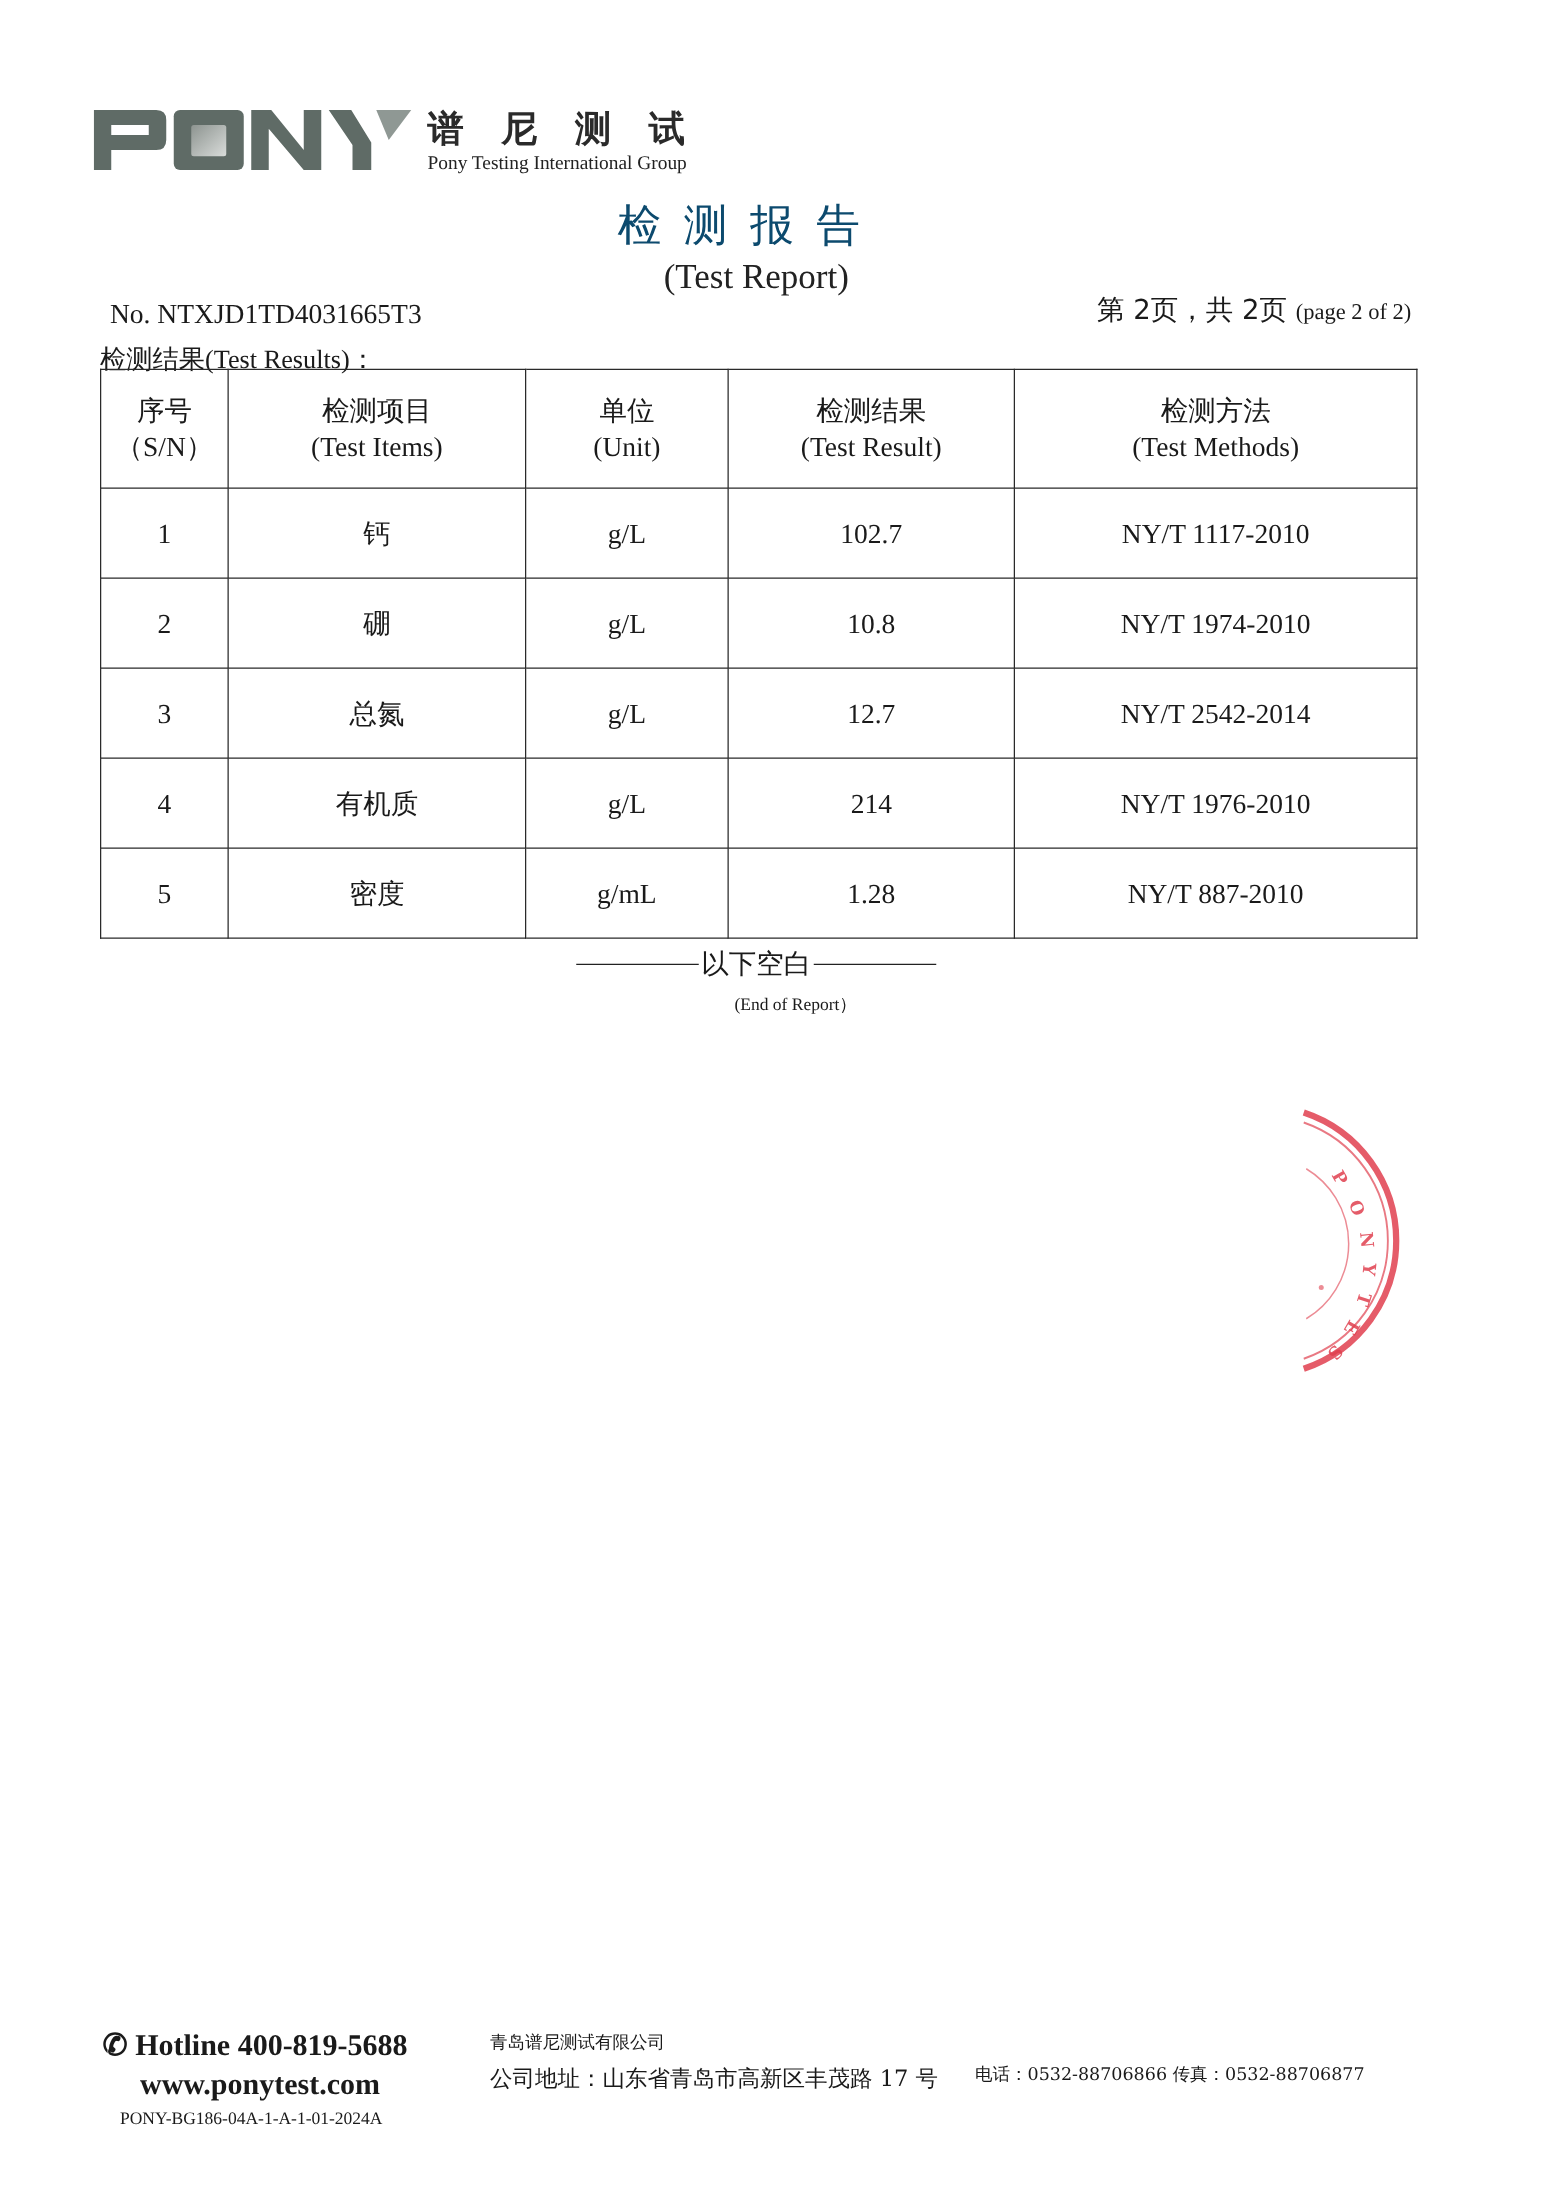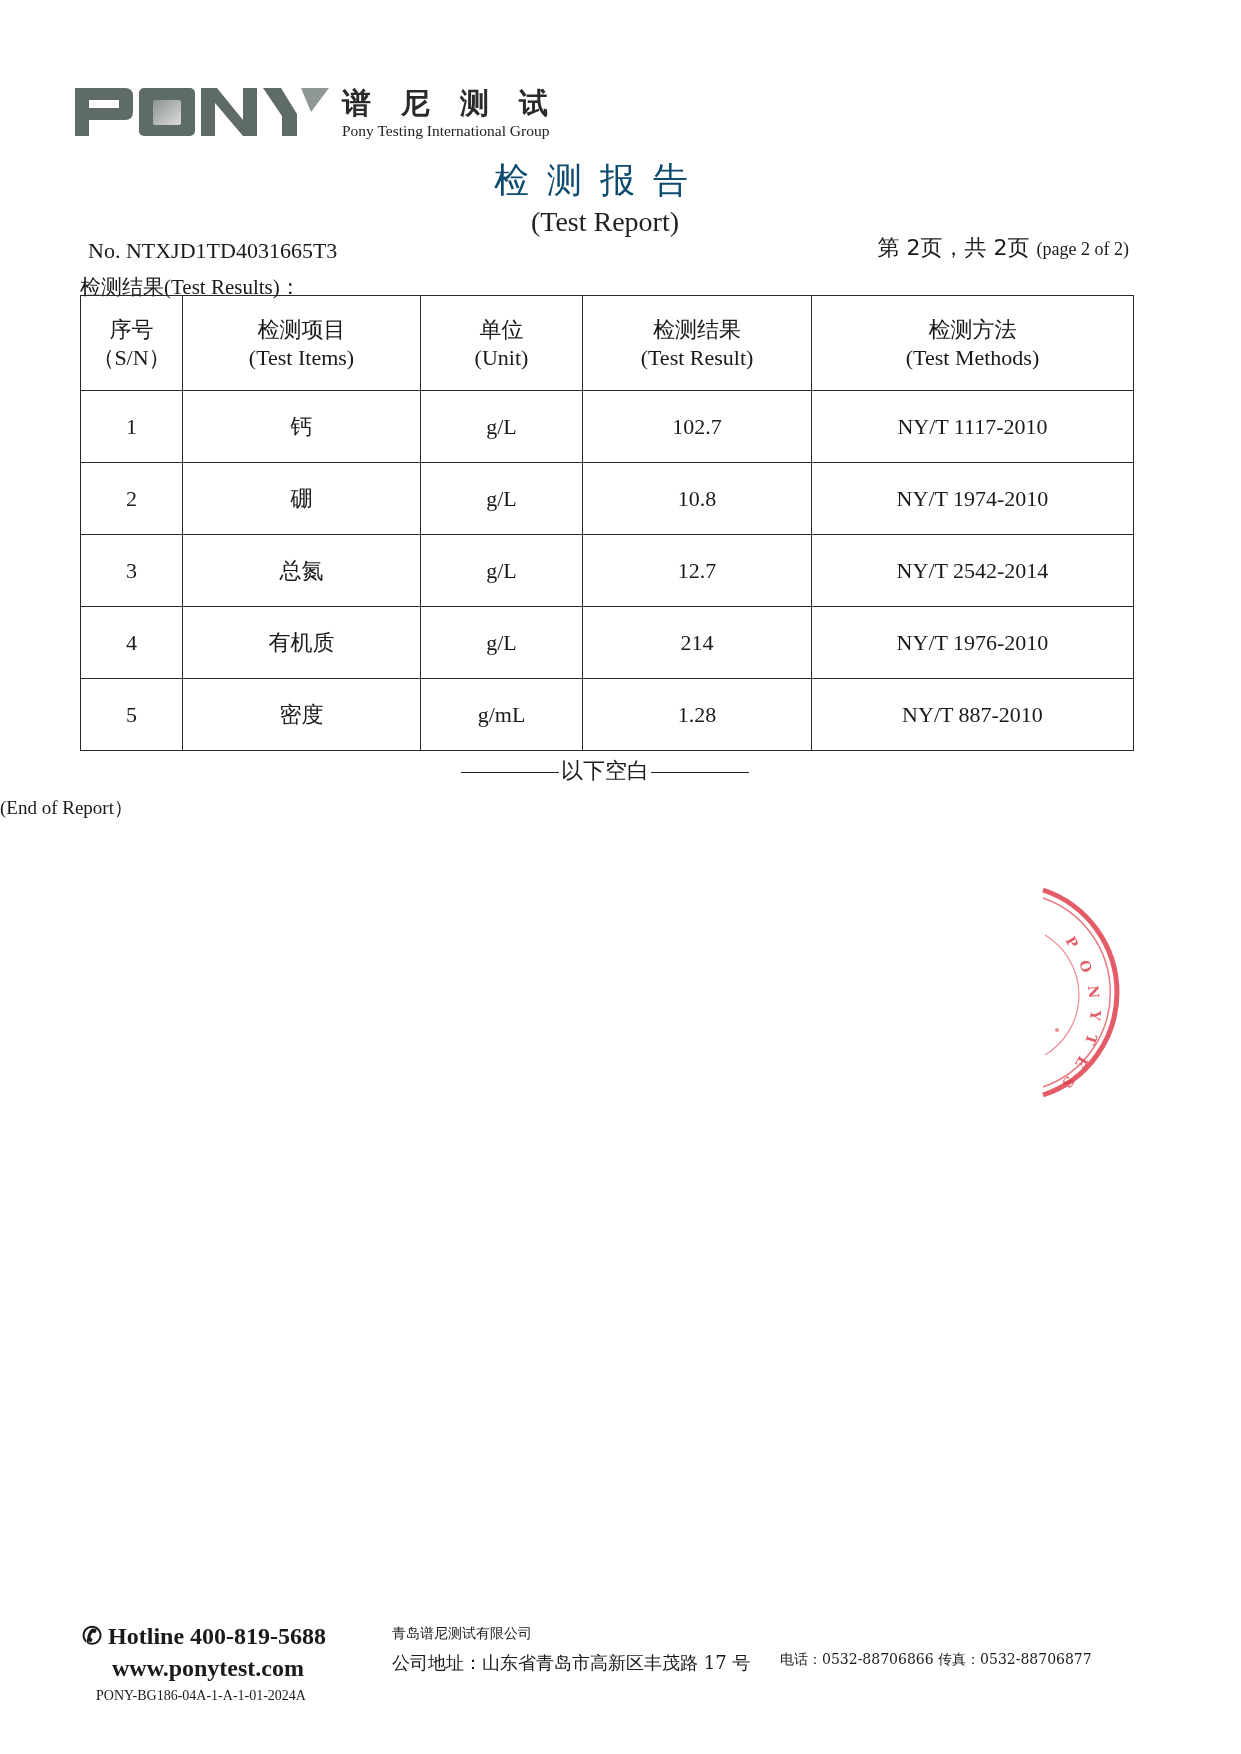--- a/index.html
+++ b/index.html
@@ -31,21 +31,21 @@
       border: 1.6px solid #2a2a2a; text-align: center; vertical-align: middle; padding: 0;
     }
     table.results th { height: 94px; font-weight: normal; }
     table.results td { height: 71px; font-size: 22px; }
     .th-cn { display: block; font-family: "DejaVu Sans", sans-serif; font-size: 22px; line-height: 30px; }
     .th-en { display: block; font-size: 22px; line-height: 26px; }
     .td-cn { font-family: "DejaVu Sans", sans-serif; font-size: 21px; }
 
     .end-cn { left: 0; width: 1210px; top: 756px; text-align: center; font-size: 22px; font-family: "DejaVu Sans", sans-serif; }
     .end-cn .dash { display: inline-block; width: 98px; border-top: 1.6px solid #222; vertical-align: middle; margin: 0 2px; }
-    .end-en { left: 0; width: 1205px; top: 795px; font-size: 19px; }
+    .end-en { left: 0; width: 1205px; top: 795px; text-align: center; font-size: 14px; padding-left: 34px; }
 
     .stamp { left: 1035px; top: 880px; width: 110px; height: 225px; }
 
     .hotline { left: 82px; top: 1622px; font-size: 24px; font-weight: bold; font-family: "Liberation Serif", serif; }
     .website { left: 112px; top: 1655px; font-size: 24px; font-weight: bold; }
     .doc-code { left: 96px; top: 1688px; font-size: 14px; }
     .company { left: 392px; top: 1625px; font-size: 14px; font-family: "DejaVu Serif", serif; }
     .address { left: 392px; top: 1651px; font-size: 18px; font-family: "DejaVu Serif", serif; }
     .phones { left: 780px; top: 1651px; font-size: 14px; font-family: "DejaVu Serif", serif; }
   </style>

